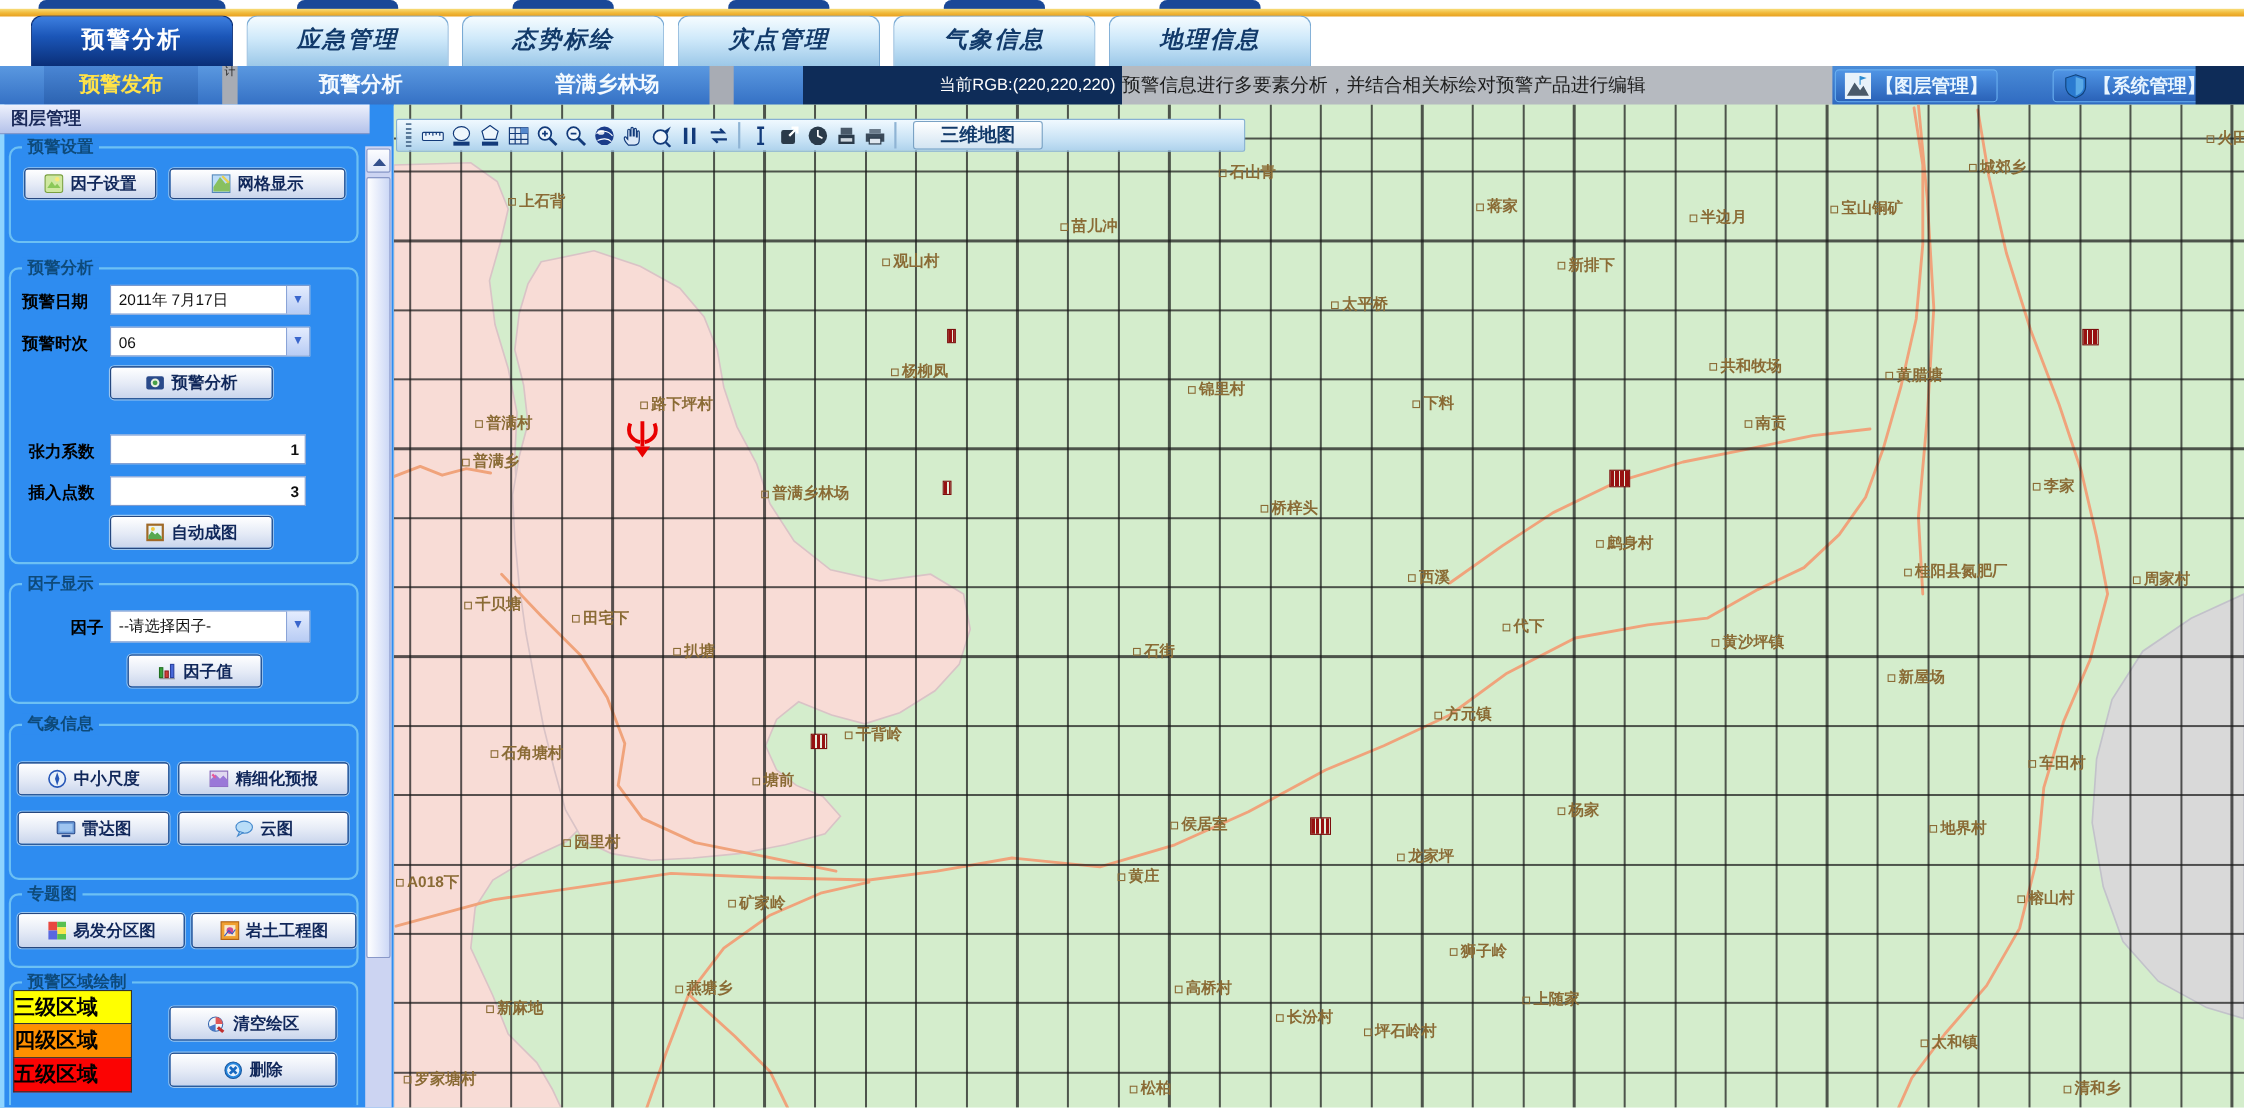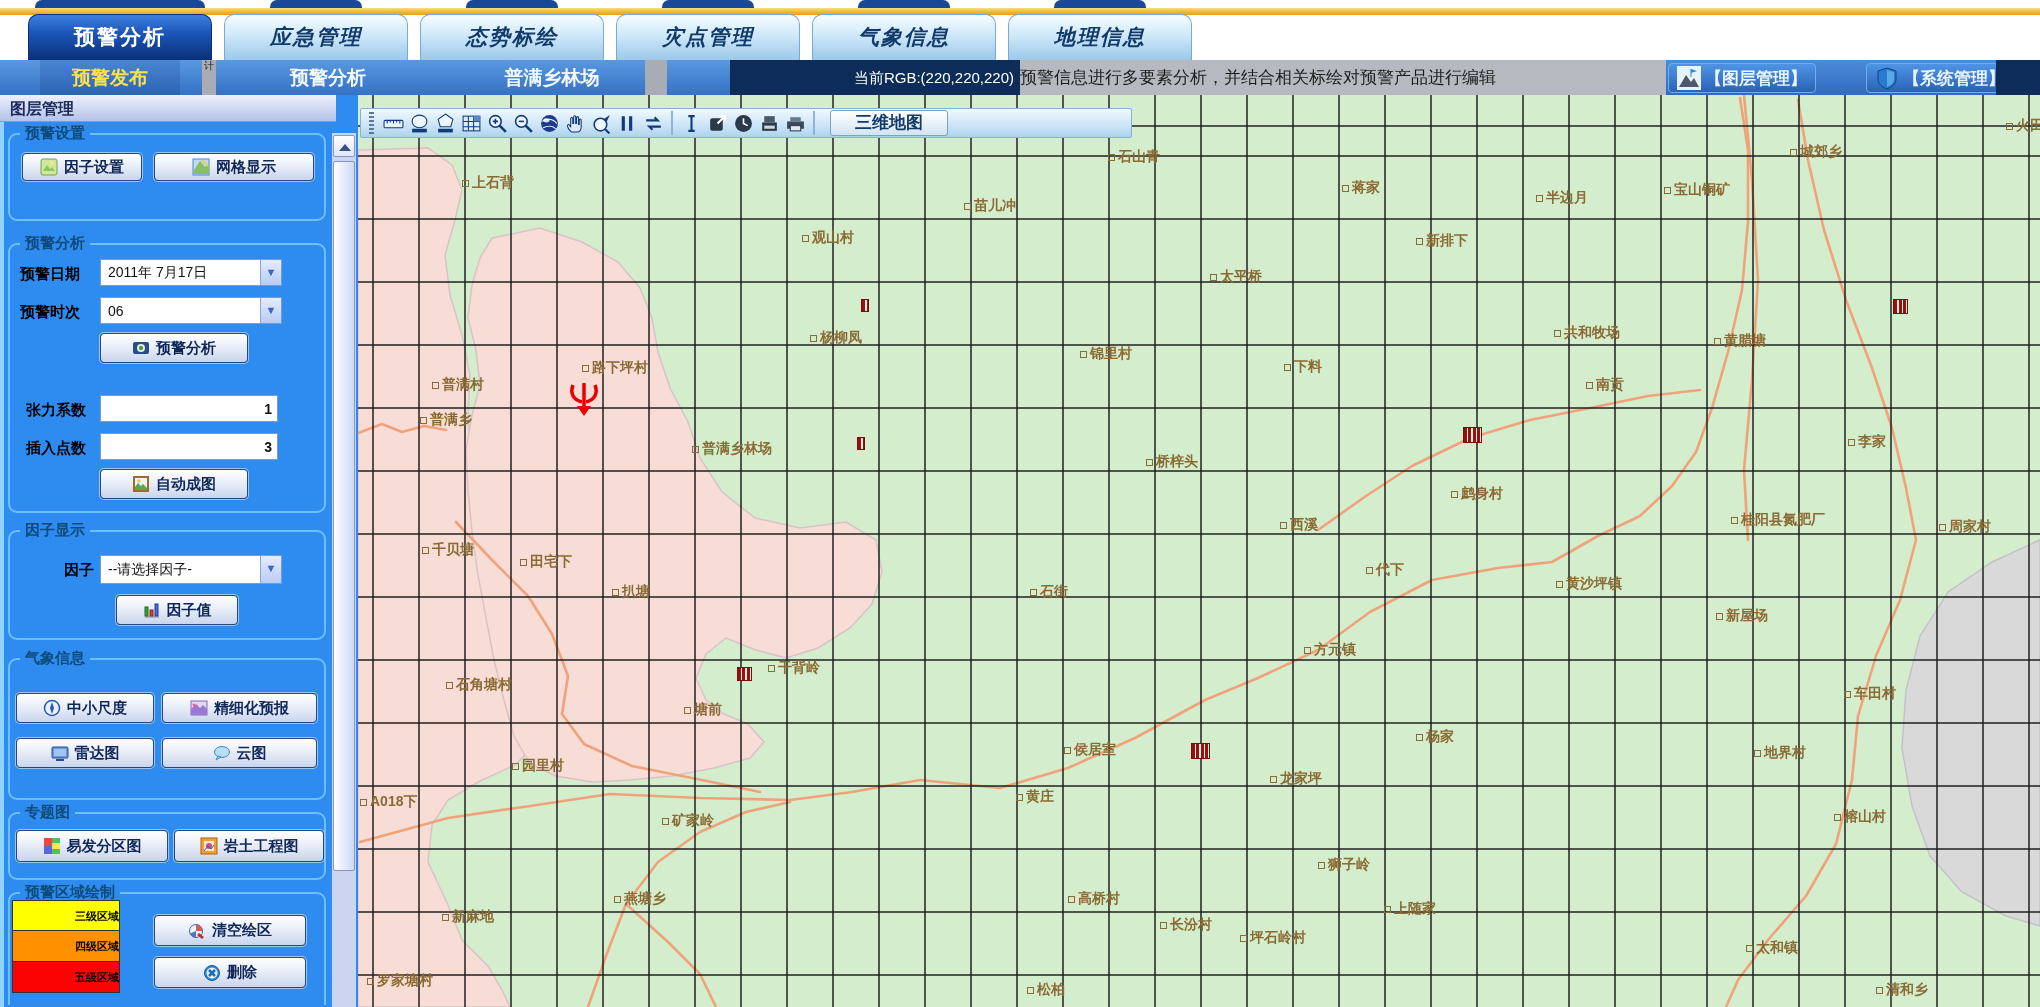--- a/index.html
+++ b/index.html
@@ -69,22 +69,22 @@
   .flabel { position:absolute; font-size:15px; font-weight:bold; color:#000; }
   .sel { position:absolute; height:27px; background:#fff; border:1px solid #7a9ad0;
     display:flex; align-items:center; cursor:pointer; }
   .sel .val { flex:1; font-size:14px; font-weight:normal; color:#111; padding-left:7px;
     white-space:nowrap; overflow:hidden; }
   .sel .arrow { width:21px; height:100%; background:linear-gradient(#e4ecfe,#b8ccf4);
     border-left:1px solid #8aa4d8; color:#3a66cc; font-size:11px; line-height:25px; text-align:center; }
   .tin { position:absolute; height:27px; background:#fff; border:1px solid #7a9ad0;
     font-size:14px; font-weight:bold; color:#111; text-align:right; padding-right:5px; width:178px;
     font-family:"Liberation Sans",sans-serif; }
-  .lvl { width:108px; height:31px; line-height:31px; text-align:right;
-    font-size:11px; font-weight:bold; color:#000; border:1px solid #333; border-top:none; cursor:pointer; }
+  .lvl { width:108px; height:31px; line-height:31px; text-align:left;
+    font-size:19px; font-weight:bold; color:#000; border:1px solid #333; border-top:none; cursor:pointer; }
   .lvl:first-child { border-top:1px solid #333; }
 
   
   .sscroll { position:absolute; left:332px; top:133px; width:24px; height:874px; background:#ccd4f2; }
   .sbtn { position:absolute; left:1px; top:2px; width:22px; height:22px;
     background:linear-gradient(#fcfdff,#dfe6f8); border:1px solid #8898c8; border-radius:2px; cursor:pointer; }
   .sbtn::after { content:""; position:absolute; left:5px; top:8px;
     border-left:6px solid transparent; border-right:6px solid transparent; border-bottom:7px solid #33508c; }
   .sthumb { position:absolute; left:1px; top:28px; width:22px; height:710px;
     background:linear-gradient(90deg,#ffffff,#ccd8f6); border:1px solid #8898c8; border-radius:2px; cursor:pointer; }

